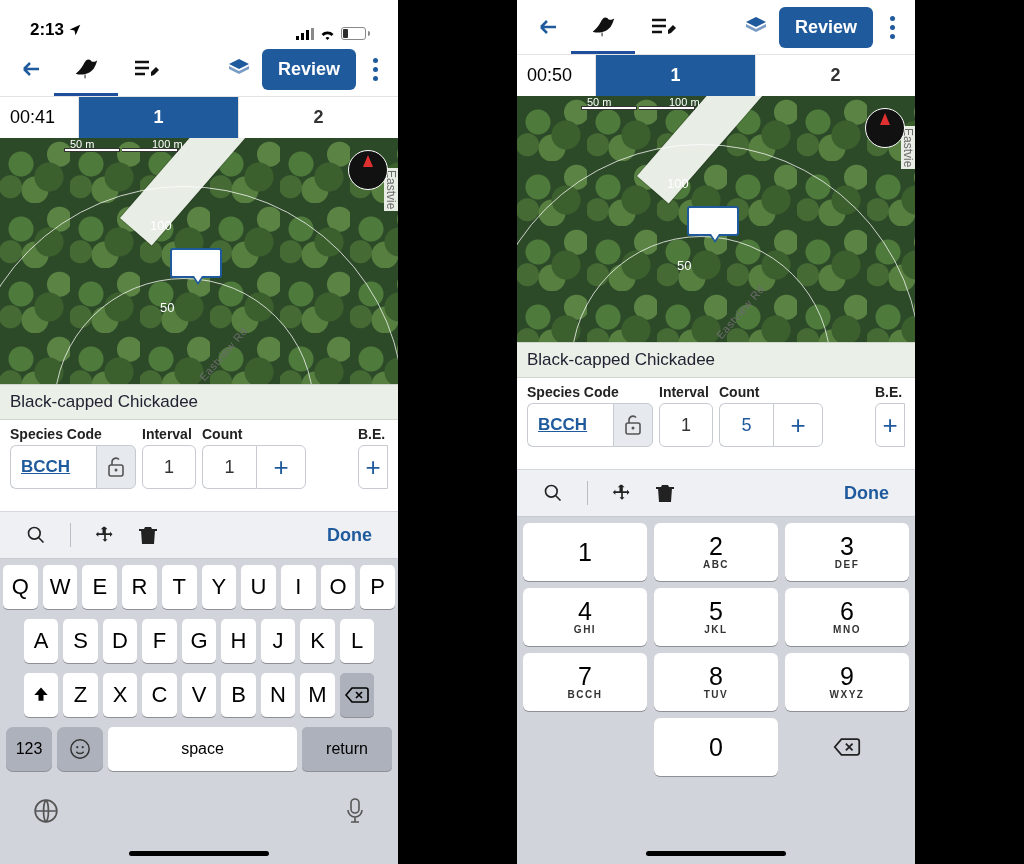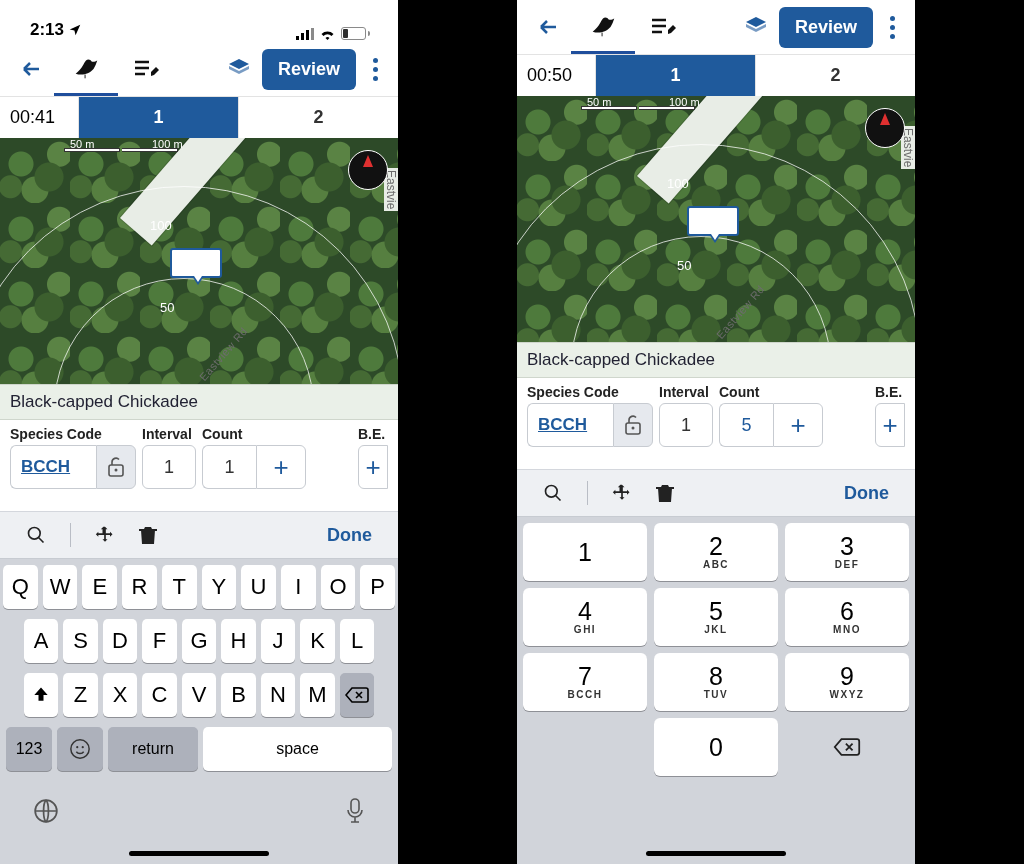--- a/index.html
+++ b/index.html
@@ -93,21 +93,21 @@
 
   
   .kb { background:#d1d4da; flex:1; padding:6px 3px 0; display:flex; flex-direction:column; gap:10px;}
   .kbrow{ display:flex; gap:5px; justify-content:center;}
   .key{ background:#fff; border-radius:5px; box-shadow:0 1px 0 #8e9096; height:44px; flex:1; display:flex; align-items:center; justify-content:center; font-size:22px; color:#000;}
   .kbrow.r2 .key{ flex:0 0 34.5px;}
   .kbrow.r3 .key{ flex:0 0 34.5px;}
   .key.wide{ flex:0 0 46px; background:#adb1bb;}
   .key.shift{ flex:0 0 46px; background:#fff;}
   .key.space{ flex:1; font-size:16px;}
-  .key.mod{ background:#adb1bb; font-size:16px; flex:0 0 46px;}
+  .key.mod{ background:#adb1bb; font-size:16px; flex:0 0 46px;border-radius:7px;}
   .key.ret{ background:#adb1bb; font-size:16px; flex:0 0 90px;}
   .kb-bottom{ display:flex; gap:5px; padding:0 3px;}
   .kb-bar{ height:60px; display:flex; justify-content:space-between; align-items:center; padding:0 30px;}
   .homebar{ height:5px; width:140px; background:#000; border-radius:3px; margin:0 auto 8px;}
 
   
   .np { background:#d1d4da; flex:1; padding:6px 6px 0; display:flex; flex-direction:column; gap:7px;}
   .nprow{ display:flex; gap:7px;}
   .npkey{ background:#fff; border-radius:6px; box-shadow:0 1px 0 #8e9096; height:58px; flex:1; display:flex; flex-direction:column; align-items:center; justify-content:center;}
   .npkey .num{ font-size:25px; line-height:1; color:#000;}
@@ -306,22 +306,22 @@
     <div class="kb-bottom">
       <div class="key mod">123</div>
       <div class="key mod">
             <svg width="22" height="22" viewBox="0 0 24 24">
               <circle cx="12" cy="12" r="10" fill="none" stroke="#333" stroke-width="1.6"></circle>
               <circle cx="9" cy="10" r="1.2" fill="#333"></circle>
               <circle cx="15" cy="10" r="1.2" fill="#333"></circle>
               <path d="M8 15c1 1.5 2.5 2 4 2s3-.5 4-2" fill="none" stroke="#333" stroke-width="1.6"></path>
             </svg>
           </div>
+      <div class="key space">space</div>
       <div class="key ret">return</div>
-      <div class="key space">space</div>
     </div>
     <div class="kb-bar">
       <svg width="26" height="26" viewBox="0 0 24 24">
             <circle cx="12" cy="12" r="10" fill="none" stroke="#555" stroke-width="1.6"></circle>
             <path d="M2 12h20M12 2c3 3 3 17 0 20M12 2c-3 3-3 17 0 20" fill="none" stroke="#555" stroke-width="1.6"></path>
           </svg>
       <svg width="20" height="26" viewBox="0 0 20 26">
             <rect x="6" y="1" width="8" height="14" rx="4" fill="none" stroke="#555" stroke-width="1.6"></rect>
             <path d="M3 12a7 7 0 0014 0M10 19v5m-4 0h8" fill="none" stroke="#555" stroke-width="1.6"></path>
           </svg>

